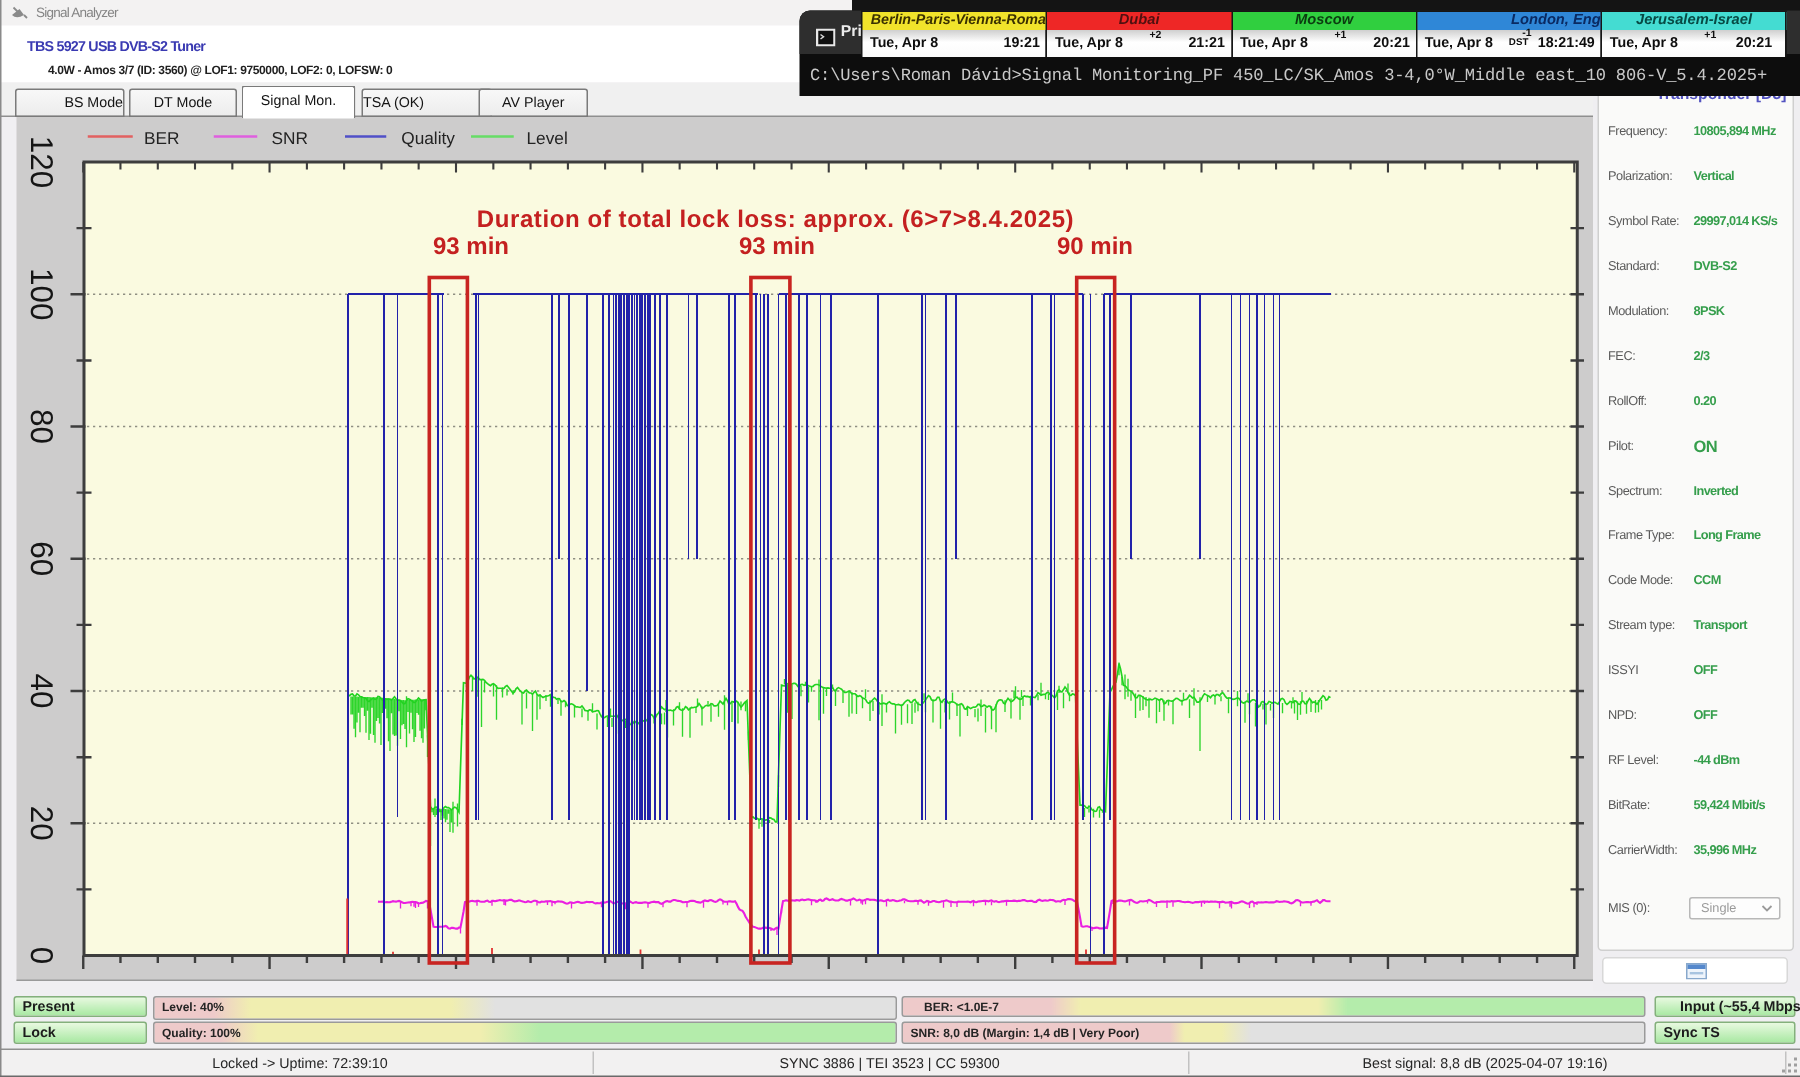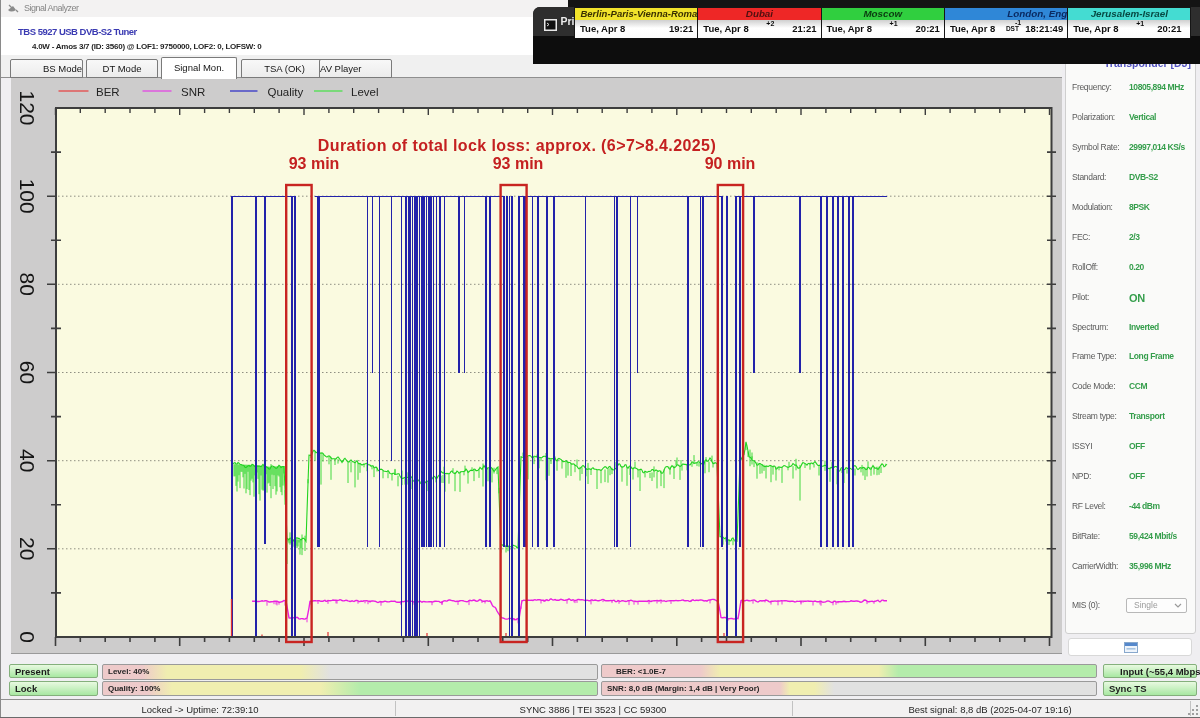--- a/index.html
+++ b/index.html
@@ -15,22 +15,22 @@
     <div style="position:absolute;left:24px;top:2.5px;font-size:9px;letter-spacing:-0.5px;color:#858585">Signal Analyzer</div>
   </div>
 <div style="position:absolute;left:0;top:17px;width:1200px;height:38px;background:#ffffff"></div>
 <div style="position:absolute;left:18px;top:26px;font-size:9.5px;letter-spacing:-0.5px;font-weight:bold;color:#3a3ab2">TBS 5927 USB DVB-S2 Tuner</div>
 <div style="position:absolute;left:32px;top:41.5px;font-size:8px;letter-spacing:-0.25px;font-weight:bold;color:#1f1f1f">4.0W - Amos 3/7 (ID: 3560) @ LOF1: 9750000, LOF2: 0, LOFSW: 0</div>
 <div style="position:absolute;left:0;top:55px;width:1200px;height:23px;background:#f0f0f0"></div>
 <div style="position:absolute;left:0;top:77px;width:1062px;height:1px;background:#8f8f8f"></div>
 <div style="position:absolute;left:10px;top:58.5px;width:73px;height:19px;background:linear-gradient(#f8f8f8,#ececec);border:1px solid #7a7a7a;border-radius:2px 2px 0 0;box-sizing:border-box;font-size:9.5px;text-align:right;line-height:17px;color:#141414">BS Mode</div>
 <div style="position:absolute;left:86px;top:58.5px;width:72px;height:19px;background:linear-gradient(#f8f8f8,#ececec);border:1px solid #7a7a7a;border-radius:2px 2px 0 0;box-sizing:border-box;font-size:9.5px;text-align:center;line-height:17px;color:#141414">DT Mode</div>
 <div style="position:absolute;left:161px;top:56.5px;width:76px;height:22px;background:#fff;border:1px solid #7a7a7a;border-bottom:none;border-radius:2px 2px 0 0;box-sizing:border-box;font-size:9.5px;text-align:center;line-height:20px;color:#141414;z-index:3">Signal Mon.</div>
-<div style="position:absolute;left:241px;top:58.5px;width:87px;height:19px;background:linear-gradient(#f8f8f8,#ececec);border:1px solid #7a7a7a;border-radius:2px 2px 0 0;box-sizing:border-box;font-size:9.5px;text-align:center;line-height:17px;color:#141414">TSA (OK)</div>
-<div style="position:absolute;left:319px;top:58.5px;width:73px;height:19px;background:linear-gradient(#f8f8f8,#ececec);border:1px solid #7a7a7a;border-radius:2px 2px 0 0;box-sizing:border-box;font-size:9.5px;text-align:left;line-height:17px;color:#141414">AV Player</div>
+<div style="position:absolute;left:241px;top:58.5px;width:87px;height:19px;background:linear-gradient(#f8f8f8,#ececec);border:1px solid #7a7a7a;border-radius:2px 2px 0 0;box-sizing:border-box;font-size:9.5px;text-align:left;line-height:17px;color:#141414">TSA (OK)</div>
+<div style="position:absolute;left:319px;top:58.5px;width:73px;height:19px;background:linear-gradient(#f8f8f8,#ececec);border:1px solid #7a7a7a;border-radius:2px 2px 0 0;box-sizing:border-box;font-size:9.5px;text-align:center;line-height:17px;color:#141414">AV Player</div>
 <div style="position:absolute;left:11px;top:78px;width:1051px;height:575px;background:#cdcccc;border-bottom:1px solid #9a9a9a;box-sizing:content-box"></div>
 <svg style="position:absolute;left:11px;top:78px" width="1051" height="575" viewBox="11 78 1051 575">
     <rect x="56" y="108" width="995.5" height="529" fill="#fafae0"></rect>
     <path d="M58 548.8H1050M58 460.7H1050M58 372.5H1050M58 284.3H1050M58 196.2H1050" stroke="#8f8f82" stroke-width="1" stroke-dasharray="1.5,2.5" fill="none"></path>
     <polyline points="232,463.8 233,463.8 234,462.9 235,462.6 236,463.9 237,464.0 238,462.6 239,463.2 240,464.3 241,464.5 242,465.0 243,465.2 244,465.6 245,467.3 246,467.7 247,466.7 248,465.9 249,465.5 250,466.3 251,466.0 252,464.3 253,464.5 254,465.8 255,466.7 256,466.4 257,466.0 258,466.3 259,466.0 260,466.2 261,466.7 262,465.7 263,464.5 264,465.8 265,466.9 266,466.7 267,467.2 268,468.0 269,469.2 270,469.0 271,466.9 272,465.8 273,466.2 274,466.8 275,467.6 276,468.4 277,468.1 278,466.6 279,465.3 280,466.2 281,467.6 282,466.8 283,466.6 284,466.5 285,489.4 286,512.7 287,537.7 288,539.3 289,539.4 290,538.2 291,538.1 292,539.1 293,540.1 294,541.0 295,540.6 296,538.4 297,537.7 298,538.4 299,538.4 300,539.1 301,540.0 302,538.9 303,538.1 304,538.4 305,539.7 306,541.4 307,512.1 308,483.0 309,455.1 310,455.3 311,455.6 312,454.0 313,451.3 314,450.2 315,451.2 316,452.7 317,452.2 318,451.3 319,452.0 320,453.1 321,453.1 322,452.9 323,453.5 324,454.9 325,455.8 326,456.5 327,457.1 328,456.2 329,455.8 330,456.5 331,457.8 332,458.9 333,458.8 334,458.8 335,459.2 336,458.9 337,457.6 338,457.0 339,458.2 340,459.5 341,460.9 342,462.1 343,461.3 344,459.2 345,458.3 346,459.7 347,460.8 348,461.7 349,462.0 350,460.6 351,460.0 352,461.2 353,461.9 354,462.0 355,462.8 356,461.6 357,460.7 358,462.9 359,463.9 360,463.4 361,464.3 362,465.0 363,464.5 364,464.2 365,464.0 366,463.6 367,463.1 368,464.4 369,464.9 370,465.0 371,466.2 372,465.7 373,465.8 374,467.7 375,467.8 376,467.0 377,467.9 378,470.1 379,470.7 380,469.5 381,469.2 382,469.6 383,470.4 384,471.3 385,471.2 386,471.5 387,471.6 388,470.6 389,471.9 390,473.6 391,473.8 392,474.0 393,473.2 394,473.3 395,474.5 396,474.3 397,474.1 398,473.7 399,473.8 400,475.9 401,477.8 402,478.5 403,478.4 404,477.7 405,477.3 406,477.2 407,477.3 408,477.5 409,477.6 410,477.4 411,476.5 412,478.0 413,480.8 414,481.1 415,480.2 416,479.9 417,479.6 418,479.8 419,481.0 420,482.6 421,483.3 422,482.1 423,480.7 424,481.6 425,482.9 426,481.7 427,481.0 428,481.2 429,480.5 430,480.3 431,480.4 432,479.0 433,477.4 434,476.3 435,476.9 436,478.7 437,478.4 438,476.4 439,475.4 440,473.4 441,471.3 442,472.3 443,473.1 444,472.8 445,473.3 446,473.6 447,473.4 448,473.8 449,473.8 450,473.1 451,471.5 452,471.0 453,472.7 454,473.3 455,473.6 456,472.8 457,471.1 458,471.8 459,473.2 460,472.6 461,471.6 462,471.8 463,471.5 464,471.5 465,470.8 466,469.0 467,470.3 468,472.4 469,471.8 470,470.7 471,470.2 472,470.6 473,470.3 474,469.1 475,469.3 476,470.6 477,470.6 478,470.3 479,469.2 480,467.4 481,468.3 482,469.4 483,467.4 484,465.6 485,467.2 486,469.7 487,469.0 488,467.6 489,468.0 490,467.6 491,467.4 492,468.4 493,469.9 494,471.4 495,470.3 496,468.9 497,467.9 498,467.0 499,494.1 500,520.4 501,544.7 502,544.6 503,545.6 504,545.2 505,545.6 506,546.6 507,545.9 508,545.9 509,546.6 510,546.7 511,546.6 512,546.2 513,545.1 514,545.4 515,546.1 516,546.3 517,547.9 518,547.9 519,516.2 520,486.3 521,456.8 522,457.1 523,457.3 524,456.9 525,455.8 526,456.1 527,456.7 528,456.0 529,455.6 530,455.6 531,456.3 532,457.7 533,457.6 534,456.3 535,456.2 536,456.9 537,456.6 538,456.4 539,457.2 540,457.5 541,457.8 542,457.6 543,456.6 544,456.3 545,456.3 546,456.6 547,457.4 548,458.0 549,458.4 550,458.6 551,458.7 552,458.6 553,458.8 554,458.7 555,458.2 556,460.1 557,460.9 558,459.0 559,458.4 560,458.9 561,459.5 562,460.7 563,461.6 564,461.6 565,461.2 566,460.7 567,461.5 568,462.6 569,462.5 570,462.5 571,463.6 572,464.3 573,463.8 574,464.1 575,465.3 576,465.7 577,466.2 578,468.0 579,468.9 580,468.4 581,467.5 582,466.3 583,465.4 584,466.2 585,467.6 586,468.7 587,469.3 588,469.1 589,468.8 590,469.1 591,469.5 592,468.4 593,467.8 594,468.9 595,469.2 596,469.2 597,469.8 598,469.8 599,469.6 600,470.0 601,470.4 602,469.7 603,468.3 604,467.4 605,466.7 606,467.0 607,468.3 608,468.2 609,466.8 610,466.4 611,468.2 612,469.4 613,469.7 614,470.0 615,469.1 616,467.8 617,466.7 618,465.1 619,463.7 620,464.4 621,466.6 622,467.1 623,466.9 624,466.6 625,464.8 626,464.8 627,467.5 628,468.2 629,466.6 630,466.0 631,466.9 632,468.6 633,468.9 634,467.9 635,467.9 636,468.2 637,468.7 638,469.8 639,470.0 640,469.5 641,469.2 642,470.2 643,472.5 644,472.8 645,471.1 646,471.6 647,472.4 648,471.8 649,471.4 650,471.5 651,470.9 652,469.5 653,469.6 654,471.0 655,470.8 656,470.0 657,470.5 658,471.5 659,470.7 660,470.7 661,472.6 662,473.4 663,472.7 664,470.4 665,467.7 666,466.7 667,466.5 668,466.8 669,468.7 670,469.2 671,467.1 672,465.6 673,466.7 674,467.8 675,467.3 676,466.4 677,465.0 678,464.8 679,465.9 680,466.3 681,466.0 682,464.6 683,463.9 684,464.4 685,464.3 686,464.6 687,464.9 688,464.6 689,464.8 690,465.0 691,463.7 692,461.8 693,462.4 694,463.5 695,463.1 696,462.9 697,462.7 698,461.7 699,461.7 700,462.9 701,463.3 702,464.0 703,465.3 704,464.0 705,460.6 706,459.8 707,461.1 708,461.3 709,459.7 710,458.0 711,459.2 712,461.8 713,463.5 714,463.6 715,462.6 716,462.9 717,463.7 718,489.0 719,513.2 720,536.7 721,536.7 722,537.3 723,537.1 724,538.3 725,538.8 726,537.5 727,538.2 728,539.9 729,540.3 730,540.9 731,540.7 732,538.3 733,537.9 734,539.9 735,540.3 736,540.5 737,541.1 738,514.8 739,488.2 740,461.5 741,459.7 742,457.5 743,455.7 744,454.8 745,449.2 746,442.4 747,445.8 748,451.0 749,456.9 750,457.2 751,458.1 752,459.9 753,460.4 754,460.8 755,461.7 756,463.3 757,465.2 758,465.1 759,463.6 760,463.5 761,464.1 762,464.7 763,465.7 764,466.2 765,466.6 766,466.5 767,466.1 768,466.6 769,466.1 770,465.4 771,465.8 772,466.3 773,466.9 774,465.9 775,466.3 776,469.1 777,468.8 778,467.2 779,466.9 780,467.2 781,467.4 782,467.3 783,466.4 784,465.6 785,465.7 786,466.4 787,467.1 788,467.4 789,466.9 790,466.4 791,466.3 792,465.1 793,463.5 794,464.3 795,465.3 796,464.9 797,466.4 798,468.1 799,468.1 800,467.5 801,466.0 802,463.9 803,462.5 804,463.1 805,463.6 806,464.1 807,465.2 808,463.8 809,463.3 810,464.1 811,463.1 812,463.1 813,463.9 814,462.6 815,461.6 816,462.9 817,464.4 818,465.4 819,465.5 820,465.2 821,465.8 822,466.2 823,466.1 824,465.7 825,465.3 826,465.7 827,467.0 828,468.2 829,468.7 830,468.4 831,467.4 832,467.7 833,468.4 834,467.3 835,466.5 836,466.5 837,467.0 838,469.2 839,471.3 840,470.6 841,468.1 842,467.7 843,468.8 844,469.6 845,469.2 846,467.6 847,468.0 848,468.8 849,468.2 850,468.2 851,468.9 852,469.4 853,467.8 854,466.0 855,465.6 856,466.5 857,468.7 858,469.6 859,468.8 860,467.6 861,467.8 862,468.4 863,467.3 864,467.4 865,468.7 866,469.6 867,469.2 868,467.4 869,467.5 870,469.1 871,469.2 872,467.2 873,465.6 874,467.0 875,468.5 876,467.9 877,468.5 878,469.5 879,468.2 880,466.5 881,465.1 882,463.8 883,464.6 884,466.8 885,466.4 886,464.4 887,465.1" fill="none" stroke="#22d321" stroke-width="1.1"></polyline>
     <path d="M234 464.3V476.4M235 464.3V476.3M236 464.3V485.9M237 464.4V491.5M238 464.4V481.6M239 464.5V475.2M240 464.5V488.1M241 464.5V471.8M242 464.6V471.9M243 464.6V477.3M244 464.7V488.5M245 464.7V473.9M246 464.7V493.3M247 464.8V489.1M248 464.8V471.8M249 464.8V490.0M250 464.9V495.1M251 464.9V480.6M252 465.0V478.7M253 465.0V482.4M254 465.0V496.7M255 465.1V475.4M256 465.2V493.0M257 465.3V472.5M258 465.4V478.9M259 465.5V494.2M260 465.7V500.6M261 465.8V475.5M262 465.9V489.7M263 466.0V490.6M264 466.1V490.3M265 466.3V497.1M266 466.4V474.2M267 466.5V492.6M268 466.6V483.5M269 466.7V482.7M270 466.8V486.0M271 466.8V498.2M272 466.7V474.7M273 466.7V489.0M274 466.6V475.2M275 466.5V486.2M276 466.5V494.7M277 466.4V491.4M278 466.3V475.4M279 466.3V476.5M280 466.2V487.2M281 466.1V492.1M282 466.1V495.2M283 466.0V485.6M284 466.0V473.5M285 490.2V504.7M286 514.4V543.4M287 538.7V564.0M288 538.8V541.5M289 538.8V543.3M290 538.9V544.7M291 539.0V543.3M292 539.0V563.4M293 539.1V541.5M294 539.2V546.7M295 539.3V543.8M296 539.3V545.7M297 539.4V548.1M298 539.5V546.5M299 539.5V542.5M300 539.6V554.6M301 539.7V548.4M302 539.7V555.1M305 539.9V551.0M311 453.6V458.0M315 451.0V460.6M318 452.2V464.5M321 453.4V484.6M323 454.1V461.6M329 456.2V464.3M331 456.9V479.8M335 458.2V465.0M338 459.1V463.6M342 460.1V463.2M348 461.2V483.0M351 461.7V472.3M355 462.4V487.4M358 462.8V479.8M360 463.0V472.8M364 463.4V467.3M367 463.8V471.2M372 466.0V469.4M374 466.8V477.1M377 468.2V471.5M383 470.5V478.3M388 472.3V478.2M392 473.7V480.5M398 475.7V486.3M402 476.8V485.1M405 477.7V484.6M408 478.6V484.6M411 479.4V489.1M417 480.4V485.3M421 481.1V484.2M423 481.5V506.9M427 481.0V491.1M430 479.8V492.3M436 477.4V482.4M441 475.7V482.9M443 475.0V483.0M445 474.3V491.7M449 472.9V483.7M455 472.1V491.2M460 471.7V491.9M464 471.3V475.3M468 470.8V483.6M474 469.9V481.1M479 469.2V477.9M483 468.7V486.5M486 468.5V476.0M488 468.3V481.3M492 467.9V482.4M494 467.7V473.5M497 467.4V474.1M501 545.3V552.7M506 545.8V552.5M508 546.0V551.2M513 546.6V548.7M519 516.8V524.6M525 456.5V475.2M528 456.7V479.4M534 457.1V464.1M539 457.6V468.3M541 457.8V461.2M546 458.3V480.2M549 458.6V475.8M551 458.8V464.0M554 459.2V463.0M557 459.7V470.7M562 460.6V468.6M566 461.2V477.8M568 461.5V475.6M571 462.9V476.0M575 464.6V472.2M580 466.8V480.6M582 467.3V474.0M586 468.1V476.3M588 468.5V484.0M591 469.1V475.0M597 469.8V489.0M601 469.7V483.2M605 469.5V482.1M608 468.8V482.7M610 468.3V475.2M612 467.8V474.1M617 466.7V474.9M622 466.2V481.7M627 466.8V485.8M630 467.1V475.0M633 467.5V479.6M638 468.9V477.4M640 469.8V491.0M645 471.8V477.4M650 472.7V478.1M652 472.4V481.0M654 472.1V477.4M657 471.7V488.4M661 470.8V486.1M664 469.5V488.1M670 466.8V474.6M674 465.7V479.0M680 464.8V479.9M682 464.5V470.6M687 463.8V470.3M692 463.1V466.8M697 462.7V466.1M699 462.5V466.6M705 462.0V473.3M709 461.8V472.2M713 461.7V467.5M718 487.1V498.7M723 538.6V544.7M726 538.9V541.6M729 539.2V545.0M733 539.6V545.2M735 539.8V541.8M740 460.7V472.3M746 441.7V450.1M748 451.4V456.9M750 457.1V466.2M752 458.9V464.5M754 460.7V467.1M757 462.3V478.7M760 463.3V473.8M762 464.0V473.4M764 464.7V470.9M766 465.2V478.5M771 466.1V482.2M773 466.4V474.6M776 466.9V480.5M779 467.2V470.3M782 467.0V482.9M788 466.5V470.3M793 466.1V478.6M796 465.8V470.3M800 464.9V500.6M805 463.9V468.0M810 463.6V469.7M814 464.1V467.5M819 464.9V475.5M825 466.4V470.9M830 467.7V481.8M833 468.3V476.1M837 468.6V484.3M842 469.1V473.0M844 469.3V483.0M847 469.4V473.6M849 469.2V478.6M855 468.6V475.5M861 468.1V472.3M863 467.9V475.6M865 467.7V480.0M867 467.5V476.5M871 467.1V475.8M874 466.8V474.6M877 466.7V475.2M879 466.7V474.8M881 466.6V473.0M654 472.1V466.4M395 474.8V468.9M825 466.4V460.6M676 465.4V460.3M555 459.4V456.4M832 468.2V462.1M789 466.4V461.8M402 476.8V470.5M694 463.0V455.1M537 457.3V454.5M453 472.3V468.2M523 456.4V452.6M271 466.8V464.1M588 468.5V462.9M308 483.3V479.2M305 539.9V535.7M796 465.8V458.8M752 458.9V456.3M395 474.8V469.5M465 471.2V465.6M302 539.7V534.5M616 466.9V462.1M577 465.5V459.5M407 478.3V472.3M444 474.6V466.7M706 462.0V457.1M499 493.3V487.8M677 465.2V457.5M712 461.7V455.6M546 458.3V453.0M681 464.6V460.0M290 538.9V532.4M635 467.7V461.7M750 457.1V449.6M472 470.2V467.3M862 468.0V464.9M752 458.9V452.5M483 468.7V463.5M868 467.4V461.4M319 452.6V446.8" stroke="#22d321" stroke-width="0.9" fill="none" opacity="0.95"></path>
     <polyline points="252,601.1 253,601.2 254,601.2 255,601.1 256,601.3 257,601.5 258,601.4 259,601.5 260,601.4 261,601.1 262,600.8 263,601.0 264,601.1 265,600.8 266,600.6 267,600.9 268,601.5 269,602.0 270,602.0 271,601.8 272,601.7 273,601.6 274,601.3 275,601.2 276,601.3 277,601.3 278,601.7 279,602.3 280,602.2 281,601.9 282,601.8 283,601.2 284,600.6 285,600.8 286,601.1 287,606.4 288,612.0 289,617.8 290,618.0 291,618.0 292,617.9 293,617.8 294,617.8 295,617.8 296,617.6 297,617.3 298,617.8 299,618.9 300,619.1 301,618.6 302,618.6 303,618.8 304,619.1 305,619.1 306,618.4 307,618.2 308,613.1 309,607.8 310,601.4 311,601.1 312,601.3 313,601.0 314,600.7 315,600.6 316,600.8 317,600.9 318,600.6 319,600.6 320,601.0 321,601.2 322,601.2 323,601.2 324,600.7 325,600.4 326,601.2 327,601.3 328,600.5 329,600.6 330,600.8 331,600.6 332,600.4 333,600.0 334,600.2 335,600.3 336,600.1 337,600.4 338,600.4 339,600.2 340,599.8 341,599.9 342,600.5 343,600.9 344,600.8 345,600.6 346,600.2 347,600.5 348,600.9 349,601.1 350,601.5 351,601.3 352,600.8 353,601.2 354,601.4 355,600.9 356,600.5 357,600.5 358,600.8 359,601.5 360,601.6 361,601.0 362,601.2 363,601.2 364,600.8 365,600.9 366,600.8 367,600.7 368,601.1 369,601.3 370,601.3 371,601.2 372,600.9 373,601.0 374,601.1 375,601.2 376,601.7 377,602.2 378,602.5 379,602.2 380,601.5 381,601.7 382,602.0 383,601.8 384,601.5 385,601.2 386,601.4 387,601.8 388,601.9 389,601.8 390,601.6 391,601.2 392,601.3 393,601.4 394,601.3 395,601.3 396,601.9 397,602.3 398,602.1 399,602.2 400,602.2 401,601.6 402,601.4 403,601.7 404,601.5 405,601.2 406,601.1 407,600.8 408,601.5 409,602.3 410,601.9 411,601.4 412,601.2 413,601.4 414,602.0 415,602.3 416,602.3 417,602.3 418,602.1 419,601.4 420,601.0 421,601.6 422,602.1 423,601.6 424,601.4 425,601.8 426,601.9 427,601.9 428,601.9 429,601.7 430,601.6 431,601.7 432,602.0 433,601.9 434,601.5 435,601.3 436,601.1 437,601.4 438,601.4 439,601.4 440,602.2 441,602.6 442,602.1 443,601.4 444,600.9 445,600.7 446,601.1 447,601.1 448,600.4 449,600.0 450,600.0 451,600.3 452,600.6 453,600.7 454,600.9 455,601.4 456,601.5 457,601.3 458,601.3 459,601.2 460,600.7 461,600.6 462,600.6 463,600.7 464,601.2 465,601.4 466,601.6 467,601.8 468,601.3 469,600.7 470,600.3 471,600.6 472,600.8 473,600.2 474,600.0 475,600.5 476,601.0 477,601.3 478,600.9 479,600.1 480,599.6 481,600.0 482,600.8 483,601.2 484,601.2 485,601.2 486,600.9 487,600.8 488,601.1 489,601.2 490,600.8 491,602.4 492,604.6 493,606.3 494,606.8 495,607.2 496,608.7 497,611.0 498,612.7 499,614.1 500,615.7 501,616.9 502,617.9 503,618.0 504,618.4 505,618.8 506,619.1 507,619.1 508,618.8 509,618.4 510,618.4 511,618.6 512,618.4 513,618.6 514,619.0 515,619.5 516,619.7 517,618.9 518,618.5 519,618.9 520,612.6 521,606.5 522,600.7 523,600.5 524,600.2 525,600.4 526,600.5 527,600.5 528,600.2 529,600.3 530,600.4 531,600.1 532,600.2 533,600.4 534,599.9 535,599.7 536,600.1 537,600.0 538,599.7 539,599.6 540,599.8 541,600.1 542,600.2 543,600.2 544,600.7 545,601.0 546,600.0 547,599.8 548,600.6 549,600.4 550,599.3 551,598.9 552,599.5 553,600.1 554,599.8 555,599.5 556,600.0 557,600.3 558,600.3 559,600.3 560,599.7 561,599.3 562,599.6 563,600.0 564,600.4 565,600.4 566,600.0 567,599.9 568,599.5 569,598.9 570,599.5 571,600.3 572,600.2 573,599.7 574,600.1 575,600.4 576,600.2 577,599.9 578,599.4 579,599.5 580,599.9 581,599.8 582,599.8 583,599.9 584,600.1 585,600.6 586,600.5 587,600.2 588,600.4 589,600.8 590,600.7 591,600.1 592,599.8 593,600.5 594,600.4 595,600.0 596,600.2 597,600.6 598,600.8 599,600.7 600,600.4 601,600.1 602,599.6 603,599.5 604,600.0 605,600.5 606,600.7 607,600.8 608,600.8 609,600.8 610,600.6 611,600.5 612,600.8 613,600.4 614,600.3 615,601.1 616,601.8 617,601.3 618,600.6 619,600.9 620,601.4 621,601.2 622,600.7 623,600.7 624,601.1 625,601.3 626,601.5 627,601.2 628,600.8 629,600.7 630,600.5 631,600.2 632,600.6 633,601.1 634,601.1 635,601.3 636,601.5 637,601.5 638,601.4 639,601.1 640,601.2 641,601.2 642,601.2 643,601.2 644,601.2 645,601.1 646,601.2 647,601.5 648,601.0 649,600.6 650,601.3 651,601.5 652,601.0 653,600.9 654,600.8 655,600.7 656,600.6 657,600.5 658,600.7 659,600.9 660,600.5 661,600.2 662,600.9 663,601.1 664,600.7 665,601.2 666,601.5 667,601.1 668,600.9 669,600.9 670,600.7 671,600.6 672,600.6 673,600.7 674,600.7 675,600.6 676,600.4 677,600.6 678,600.8 679,600.6 680,600.6 681,600.4 682,600.1 683,600.0 684,600.5 685,600.8 686,600.7 687,600.6 688,600.6 689,601.2 690,601.4 691,600.9 692,600.1 693,599.8 694,600.3 695,600.6 696,600.3 697,600.2 698,600.5 699,600.3 700,599.9 701,600.0 702,600.1 703,600.5 704,601.1 705,600.8 706,600.8 707,601.1 708,600.3 709,599.9 710,600.0 711,599.8 712,599.4 713,599.4 714,599.5 715,599.8 716,600.5 717,601.0 718,600.9 719,606.2 720,611.4 721,617.5 722,617.8 723,617.7 724,617.5 725,617.5 726,617.9 727,618.2 728,618.6 729,618.8 730,618.6 731,618.4 732,618.5 733,618.9 734,619.0 735,618.9 736,618.8 737,618.4 738,618.6 739,613.0 740,606.9 741,600.7 742,600.2 743,600.2 744,600.9 745,600.8 746,600.4 747,600.3 748,600.5 749,600.8 750,600.9 751,600.7 752,600.3 753,600.1 754,599.9 755,600.4 756,601.2 757,601.6 758,601.9 759,601.5 760,600.8 761,600.8 762,601.0 763,600.8 764,600.7 765,600.5 766,600.0 767,600.3 768,600.9 769,601.6 770,601.9 771,601.5 772,601.3 773,601.3 774,601.1 775,601.0 776,601.1 777,601.2 778,600.9 779,601.0 780,601.1 781,600.7 782,600.8 783,600.9 784,600.8 785,600.7 786,600.7 787,600.9 788,601.2 789,601.3 790,601.5 791,601.3 792,601.2 793,601.3 794,601.6 795,602.0 796,601.7 797,601.3 798,601.4 799,601.4 800,601.2 801,601.2 802,601.1 803,601.1 804,601.2 805,601.1 806,601.3 807,601.1 808,601.0 809,601.2 810,601.1 811,601.2 812,601.4 813,601.4 814,601.4 815,601.1 816,601.4 817,601.8 818,601.7 819,601.7 820,601.3 821,601.2 822,601.9 823,602.2 824,602.1 825,602.0 826,601.7 827,601.2 828,600.9 829,601.1 830,601.7 831,602.2 832,602.5 833,602.1 834,601.2 835,601.1 836,601.9 837,602.1 838,601.7 839,601.6 840,601.7 841,601.6 842,601.7 843,601.5 844,601.3 845,601.5 846,601.7 847,601.6 848,601.6 849,601.6 850,601.3 851,600.8 852,601.0 853,601.3 854,601.2 855,601.2 856,600.9 857,601.0 858,601.2 859,601.4 860,602.0 861,602.2 862,601.8 863,601.1 864,600.2 865,600.0 866,600.4 867,601.1 868,601.7 869,601.7 870,601.5 871,601.4 872,601.3 873,601.5 874,601.6 875,601.2 876,601.1 877,600.6 878,600.2 879,601.2 880,601.9 881,601.1 882,600.1 883,600.1 884,600.7 885,600.8 886,600.8 887,600.8" fill="none" stroke="#ea1fe1" stroke-width="1.4"></polyline>
     <path d="M867 601.1V604.1M318 600.8V603.9M521 606.4V608.8M813 601.5V605.5M649 601.2V604.2M771 600.9V604.6M274 601.4V604.2M778 601.0V605.3M401 601.9V604.9M874 600.9V603.8M836 601.6V604.8M482 600.7V603.0M671 600.8V603.9M661 601.0V603.5M753 600.6V603.7M336 600.7V603.4M619 601.0V603.8M765 600.8V602.4M370 601.5V602.8M591 600.4V604.4M401 601.9V604.2M577 600.1V602.9M267 601.4V605.7M541 599.9V603.5M368 601.5V604.2M603 600.7V602.1M820 601.6V604.5M574 600.1V602.3M458 601.1V604.9M801 601.3V603.3M311 600.8V604.6M417 601.8V606.2M518 618.9V623.3M742 600.4V602.7M833 601.7V605.3M279 601.5V604.7M803 601.3V602.7M442 601.5V604.8M381 601.7V605.7M801 601.3V604.5M358 601.2V603.7M638 601.3V604.7M612 600.9V603.1M838 601.6V603.3M442 601.5V604.6M544 599.8V601.2M337 600.7V603.6M782 601.0V604.5M629 601.1V605.1M634 601.2V604.7M442 601.5V603.2M728 618.1V620.7M365 601.4V603.3M544 599.8V602.0M469 600.9V605.1M821 601.6V605.7M485 600.7V603.5M575 600.1V603.1M691 600.5V602.0M657 601.0V603.5M567 600.0V603.7M285 601.5V605.6M277 601.4V605.4M328 600.7V603.9M710 600.4V603.4M414 601.9V604.8M432 601.7V605.2M307 618.5V622.3M276 601.4V604.5M514 618.8V620.6" stroke="#ea1fe1" stroke-width="0.9" fill="none"></path>
     <path d="M232 196.2H296M315 196.2H505M519 196.2H722M736 196.2H887" stroke="#2222aa" stroke-width="1.3" fill="none" shape-rendering="crispEdges"></path>
     <path d="M232 196.2V637.0M256 196.2V637.0M265 196.2V544.4M292 196.2V637.0M295 196.2V637.0M317.5 196.2V546.6M319 196.2V546.6M367.8 196.2V546.6M372.7 196.2V372.5M379.4 196.2V546.6M391.4 196.2V460.7M401.7 196.2V637.0M405.7 196.2V637.0M440 196.2V546.6M444.5 196.2V546.6M459 196.2V372.5M464.5 196.2V372.5M486 196.2V546.6M490 196.2V546.6M504 196.2V546.6M507 196.2V546.6M509.5 196.2V637.0M512 196.2V637.0M519 196.2V637.0M524 196.2V546.6M526 196.2V546.6M532.5 196.2V546.6M538 196.2V546.6M547 196.2V546.6M554 196.2V546.6M585.5 196.2V637.0M614.7 196.2V546.6M617 196.2V546.6M630.7 196.2V546.6M637.3 196.2V372.5M688 196.2V546.6M700.5 196.2V546.6M703 196.2V546.6M722 196.2V546.6M727 196.2V637.0M736 196.2V637.0M740 196.2V546.6M754 196.2V372.5M800 196.2V372.5M821 196.2V546.6M827 196.2V546.6M833 196.2V546.6M838 196.2V546.6M843 196.2V546.6M849 196.2V546.6M853 196.2V546.6" stroke="#2222aa" stroke-width="1.3" fill="none" shape-rendering="crispEdges"></path>
@@ -139,20 +139,21 @@
     </g>
   </svg>
 <div style="position:absolute;left:568px;top:0;width:632px;height:36px;background:#141414;z-index:30"></div>
 <div style="position:absolute;left:532.5px;top:7px;width:667.5px;height:56.5px;background:#0d0d0d;border-radius:7px 0 0 0;z-index:30">
     <div style="position:absolute;left:0;top:0;width:100%;height:29px;background:#2e2e2e;border-radius:7px 0 0 0"></div>
     <svg style="position:absolute;left:11px;top:12px" width="13" height="12">
       <rect x="0.75" y="0.75" width="11.5" height="10.5" fill="#101010" stroke="#e8e8e8" stroke-width="1.5"></rect>
       <path d="M3 4l2 1.5L3 7" stroke="#d8d8d8" stroke-width="1" fill="none"></path>
     </svg>
     <div style="position:absolute;left:28px;top:8px;font-size:10.5px;font-weight:bold;color:#ececec">Pri</div>
+    <div id="cmdline" style="position:absolute;left:7.5px;top:38px;font-family:'Liberation Mono',monospace;font-size:11.4px;color:#c9c9c9;white-space:nowrap;letter-spacing:-0.12px">C:\Users\Roman Dávid&gt;Signal Monitoring_PF 450_LC/SK_Amos 3-4,0°W_Middle east_10 806-V_5.4.2025+</div>
   </div>
 <div style="position:absolute;left:574px;top:7px;width:617px;height:29.5px;z-index:40;border:1px solid #161616;box-sizing:border-box;background:#161616">
     <div style="position:absolute;left:0.0px;top:0;width:123.3px;height:11.5px;background:#f1e32b;border-right:1px solid #161616;box-sizing:border-box;font-size:9.5px;font-weight:bold;font-style:italic;color:#3a3000;text-align:right;line-height:11px;white-space:nowrap;overflow:hidden">Berlin-Paris-Vienna-Roma</div>
     <div style="position:absolute;left:0.0px;top:11.5px;width:123.3px;height:18px;background:linear-gradient(#cfcfcf,#ffffff 45%,#fafafa);border-right:1px solid #161616;box-sizing:border-box;color:#0e0e0e;font-size:9.5px;font-weight:bold">
       <span style="position:absolute;left:5px;top:3.5px;white-space:nowrap">Tue, Apr 8</span>
       <span style="position:absolute;right:4px;top:3.5px;white-space:nowrap">19:21</span>
     </div>
     <div style="position:absolute;left:123.3px;top:0;width:123.3px;height:11.5px;background:#ee2726;border-right:1px solid #161616;box-sizing:border-box;font-size:9.8px;font-weight:bold;font-style:italic;color:#501010;text-align:center;line-height:11px;white-space:nowrap;overflow:hidden">Dubai</div>
     <div style="position:absolute;left:123.3px;top:11.5px;width:123.3px;height:18px;background:linear-gradient(#cfcfcf,#ffffff 45%,#fafafa);border-right:1px solid #161616;box-sizing:border-box;color:#0e0e0e;font-size:9.5px;font-weight:bold">
       <span style="position:absolute;left:5px;top:3.5px;white-space:nowrap">Tue, Apr 8</span>

